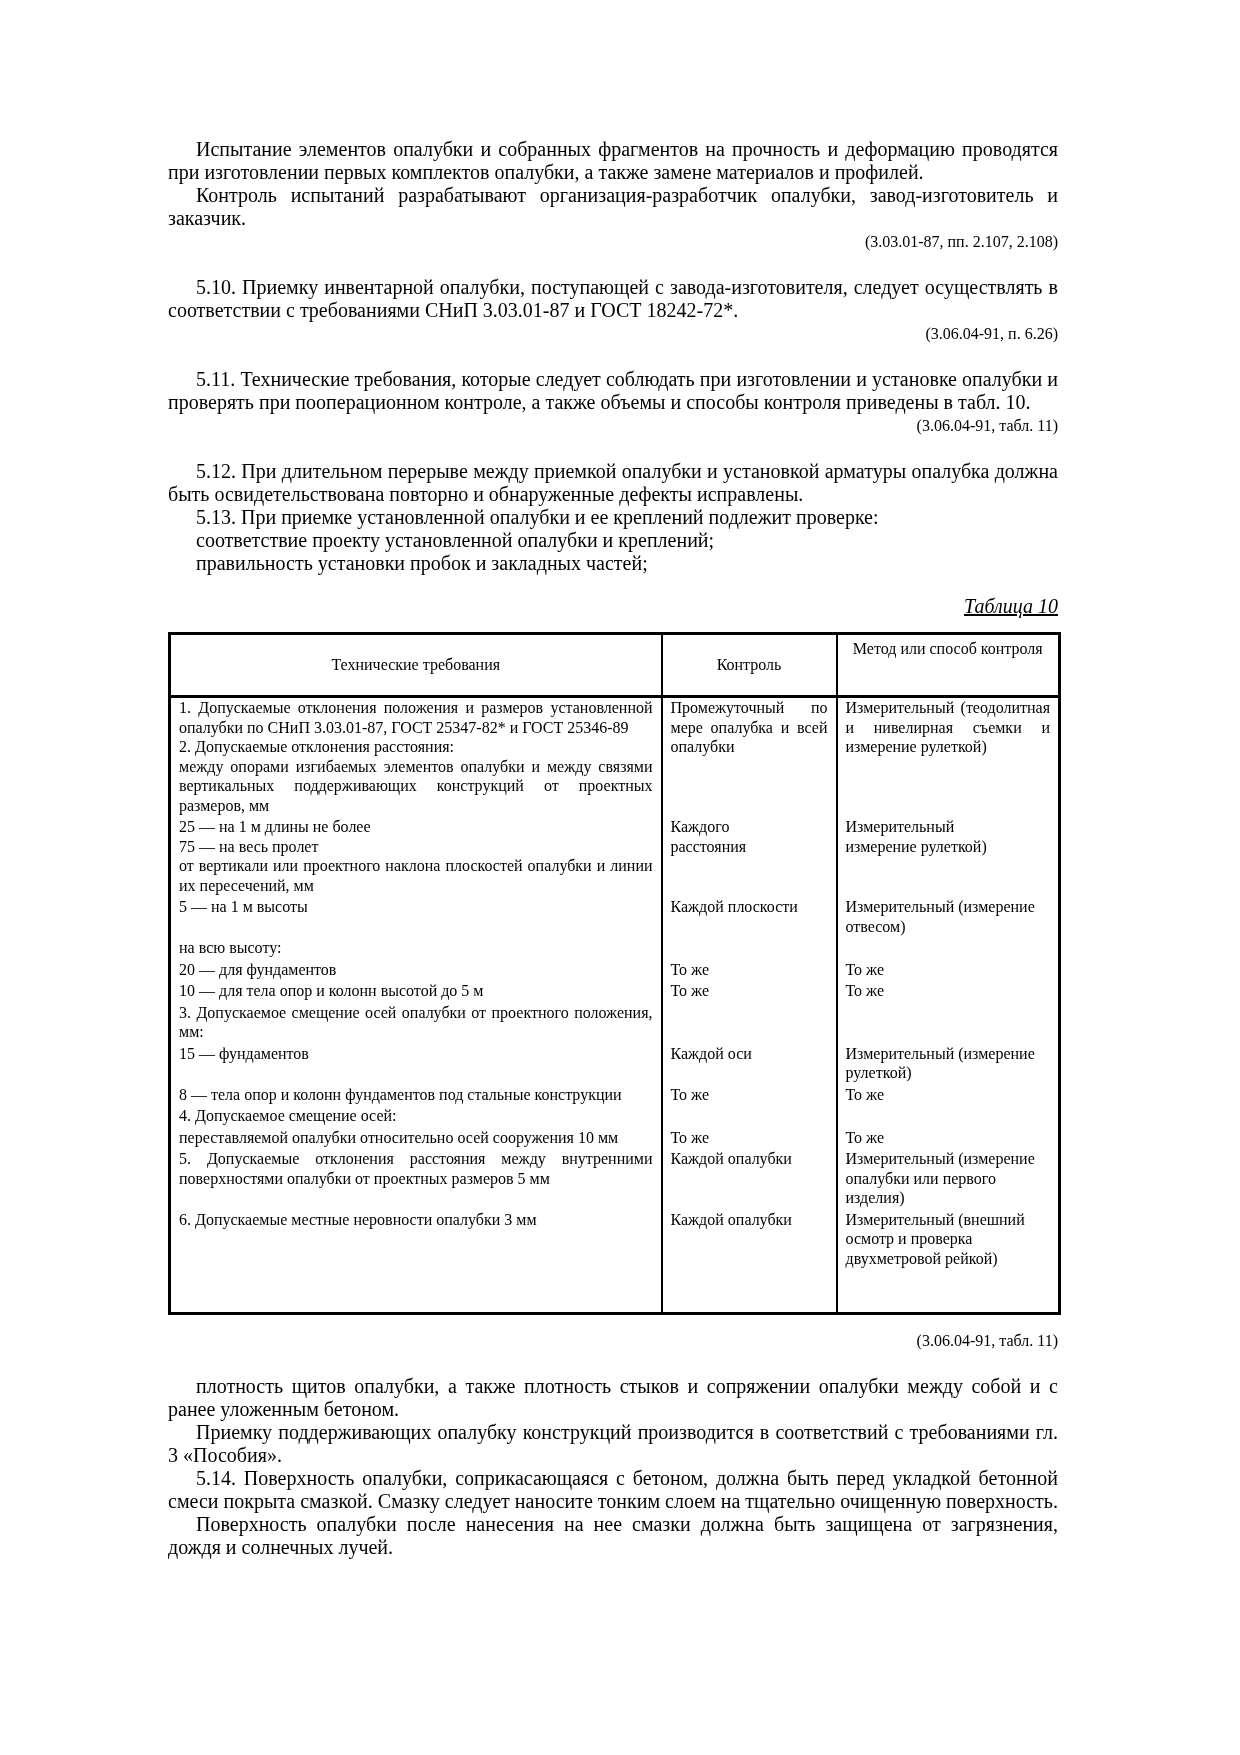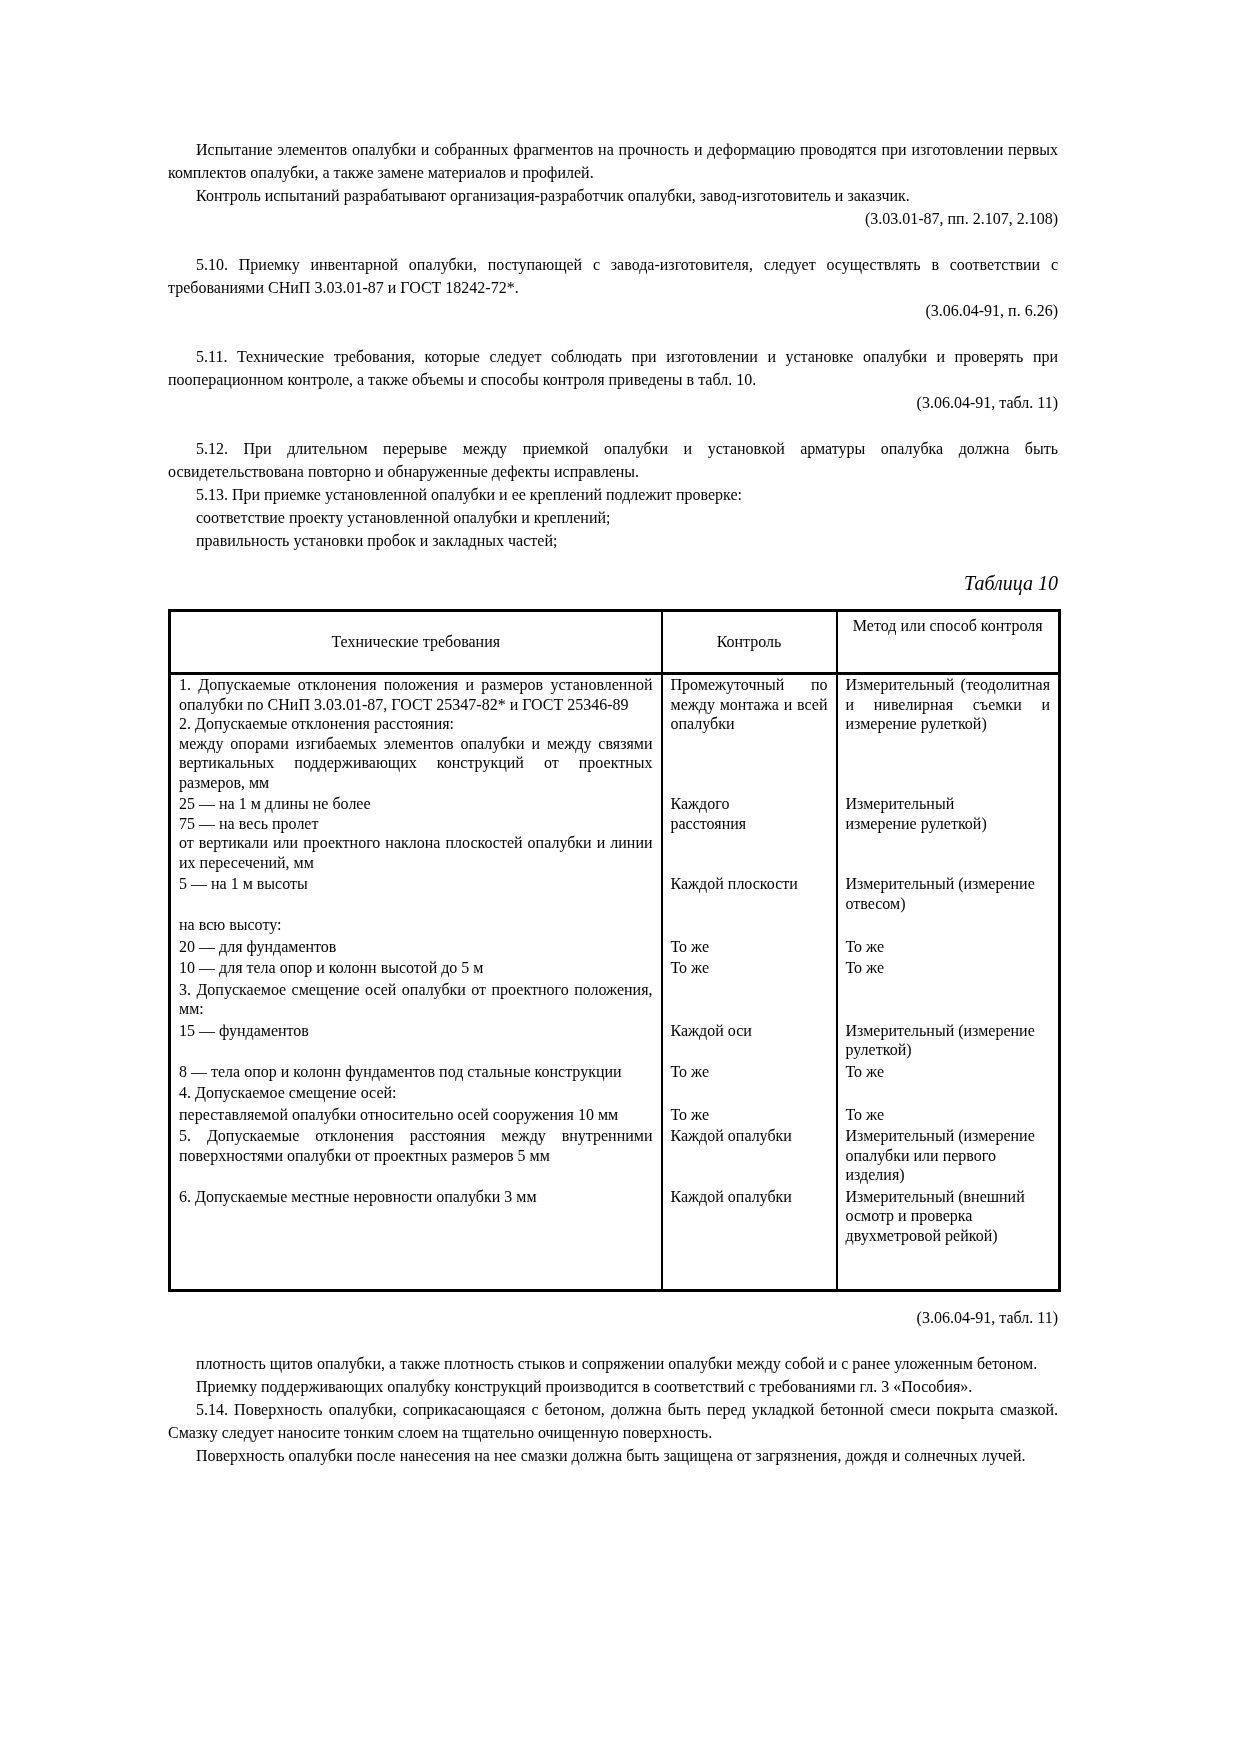--- a/index.html
+++ b/index.html
@@ -14,38 +14,39 @@
     height: 1755px;
     overflow: hidden;
   }
   .page {
     width: 890px;
     margin-left: 168px;
     padding-top: 138px;
   }
   .para {
     margin: 0;
-    font-size: 16px;
+    font-size: 20px;
     line-height: 23px;
     text-align: justify;
     text-indent: 28px;
   }
   .cite {
     margin: 0;
     font-size: 16px;
     line-height: 23px;
     text-align: right;
   }
   .gap { margin-top: 23px; }
   .tbl-caption {
     margin: 20px 0 14px 0;
     font-size: 20px;
     line-height: 23px;
     font-style: italic;
     text-align: right;
+    text-decoration: underline;
   }
   table.doc {
     table-layout: fixed;
     border-collapse: collapse;
     width: 890px;
     border: 3px solid #000;
     font-size: 16px;
     line-height: 19.5px;
   }
   table.doc col.c1 { width: 492px; }
@@ -104,21 +105,21 @@
         <th class="vmid">Технические требования</th>
         <th class="vmid">Контроль</th>
         <th class="vtop">Метод или способ контроля</th>
       </tr>
     </thead>
     <tbody>
       <tr class="first">
         <td>1. Допускаемые отклонения положения и размеров установленной опалубки по СНиП 3.03.01-87, ГОСТ 25347-82* и ГОСТ 25346-89
 2. Допускаемые отклонения расстояния:
 между опорами изгибаемых элементов опалубки и между связями вертикальных поддерживающих конструкций от проектных размеров, мм</td>
-        <td>Промежуточный по между монтажа и всей опалубки</td>
+        <td>Промежуточный по мере опалубка и всей опалубки</td>
         <td>Измерительный (теодолитная и нивелирная съемки и измерение рулеткой)</td>
       </tr>
       <tr>
         <td>25 — на 1 м длины не более
 75 — на весь пролет
 от вертикали или проектного наклона плоскостей опалубки и линии их пересечений, мм</td>
         <td>Каждого
 расстояния</td>
         <td>Измерительный
 измерение рулеткой)</td>

